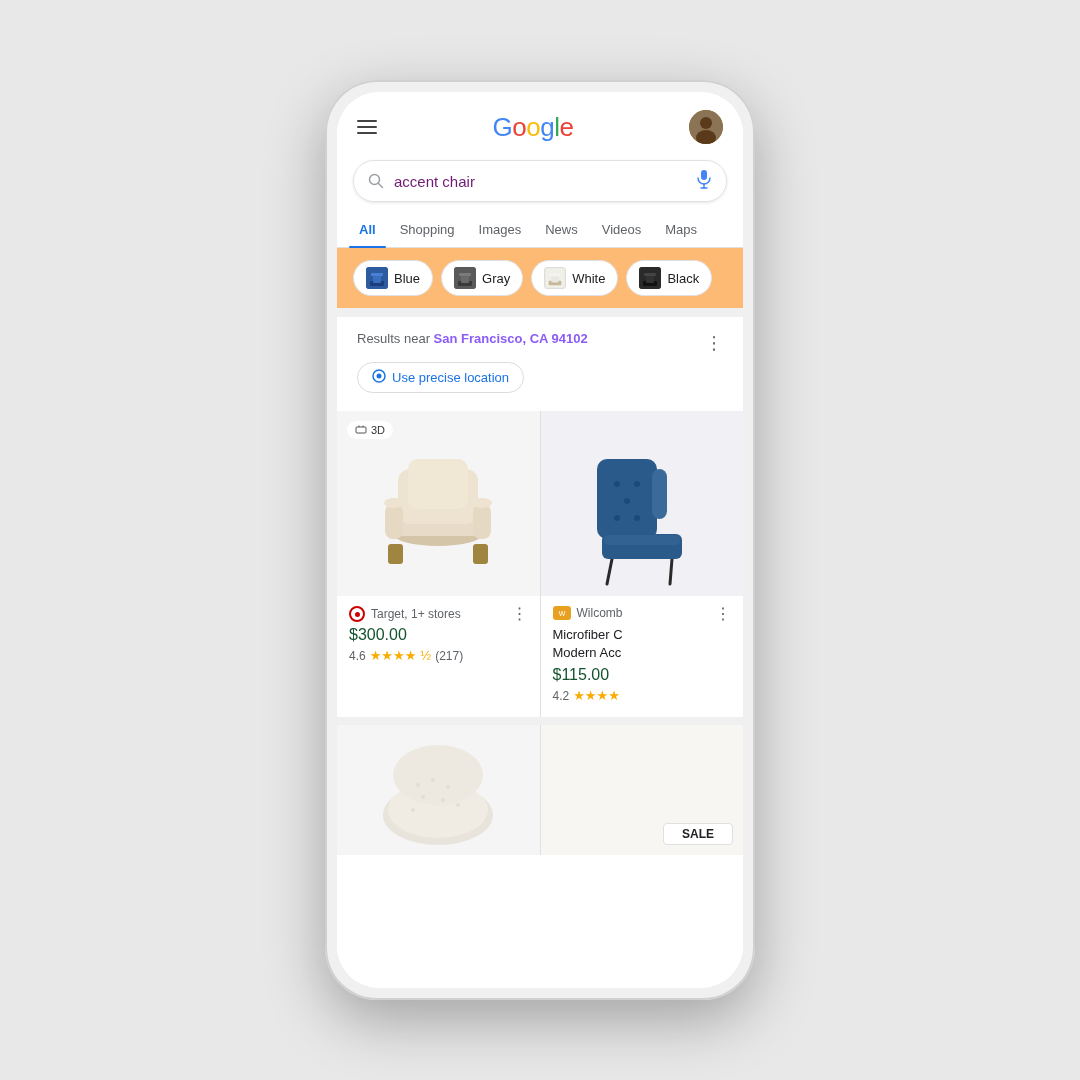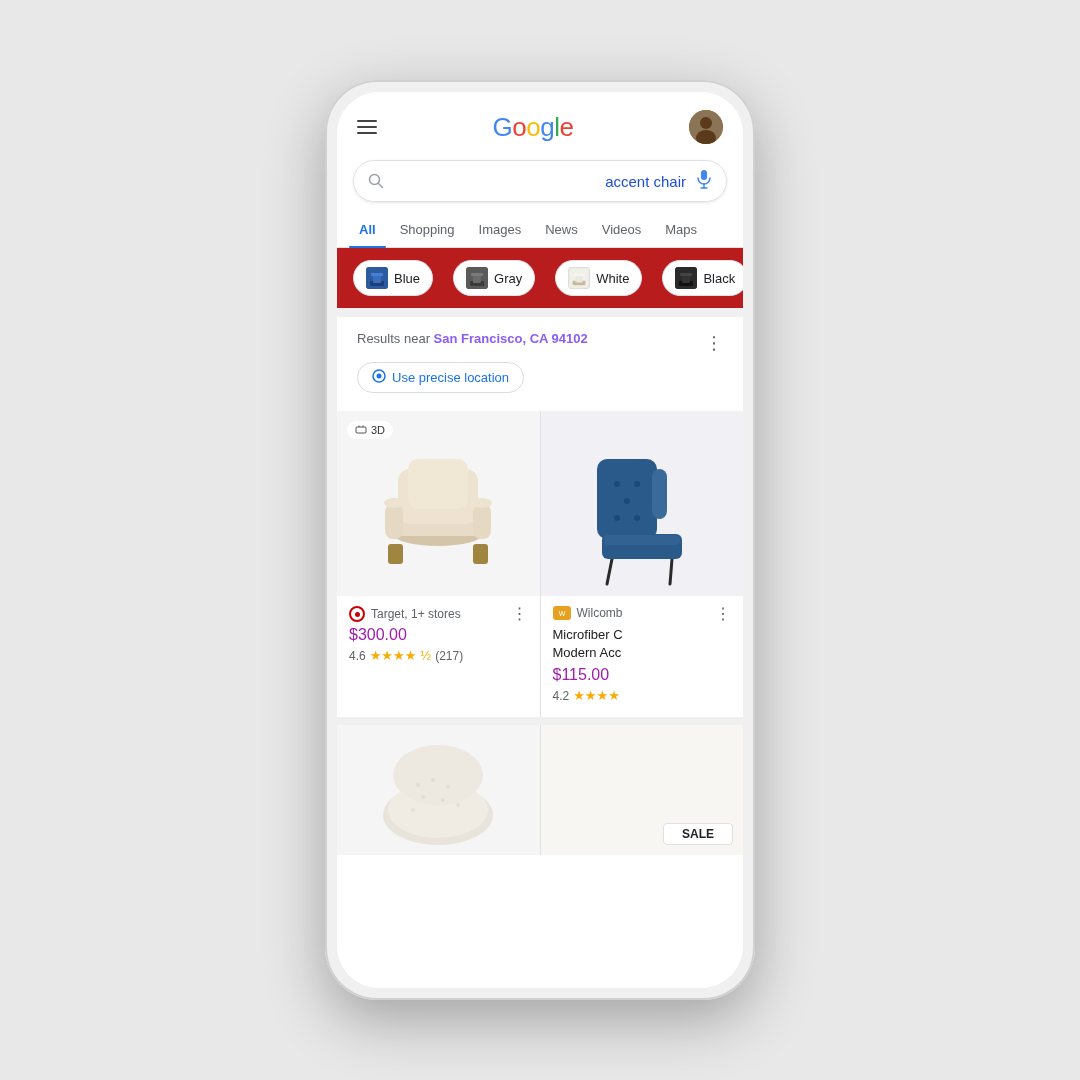--- a/index.html
+++ b/index.html
@@ -96,22 +96,21 @@
       box-shadow: 0 1px 3px rgba(0,0,0,0.1);
     }
     .search-icon-wrap {
       color: #9aa0a6;
       font-size: 16px;
       display: flex;
     }
     .search-input-text {
       flex: 1;
       font-size: 15px;
-      color: #1d4ed8;
-      text-align: right;
+      color: #701a75;
     }
     .mic-icon {
       color: #4285F4;
       font-size: 16px;
     }
 
     
     .tabs {
       display: flex;
       align-items: center;
@@ -139,24 +138,24 @@
       left: 0;
       right: 0;
       height: 2px;
       background: #1a73e8;
       border-radius: 2px;
     }
 
     
     .filter-chips {
       display: flex;
-      gap: 20px;
+      gap: 8px;
       padding: 12px 16px;
       overflow: hidden;
-      background: #b91c1c;
+      background: #fdba74;
     }
     .chip {
       display: flex;
       align-items: center;
       gap: 6px;
       border: 1px solid #dfe1e5;
       border-radius: 20px;
       padding: 6px 12px;
       font-size: 13px;
       color: #202124;
@@ -312,21 +311,21 @@
     .product-title {
       font-size: 13px;
       color: #202124;
       line-height: 1.4;
       margin-bottom: 4px;
       font-weight: 400;
     }
     .product-price {
       font-size: 16px;
       font-weight: 500;
-      color: #a21caf;
+      color: #14532d;
       margin-bottom: 4px;
     }
     .rating-row {
       display: flex;
       align-items: center;
       gap: 4px;
       font-size: 12px;
       color: #5f6368;
     }
     .stars {

